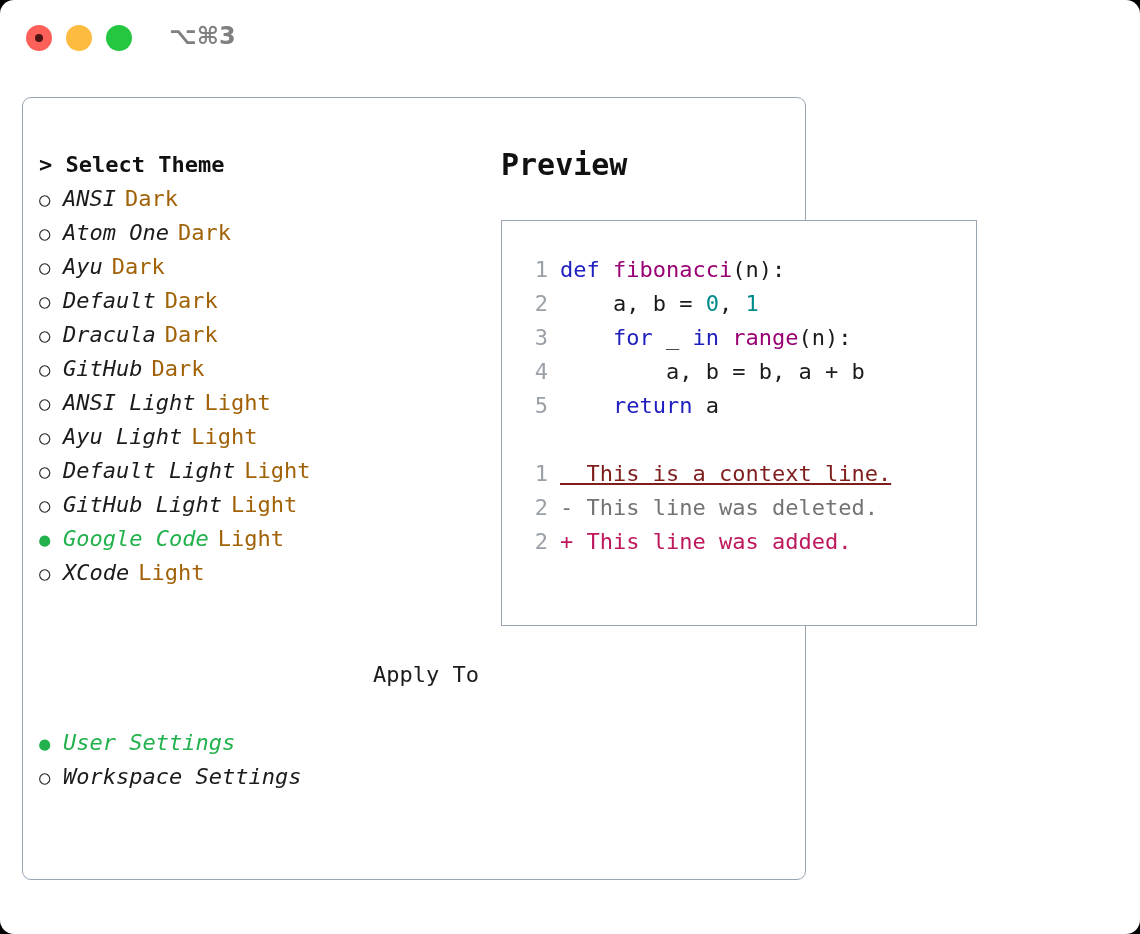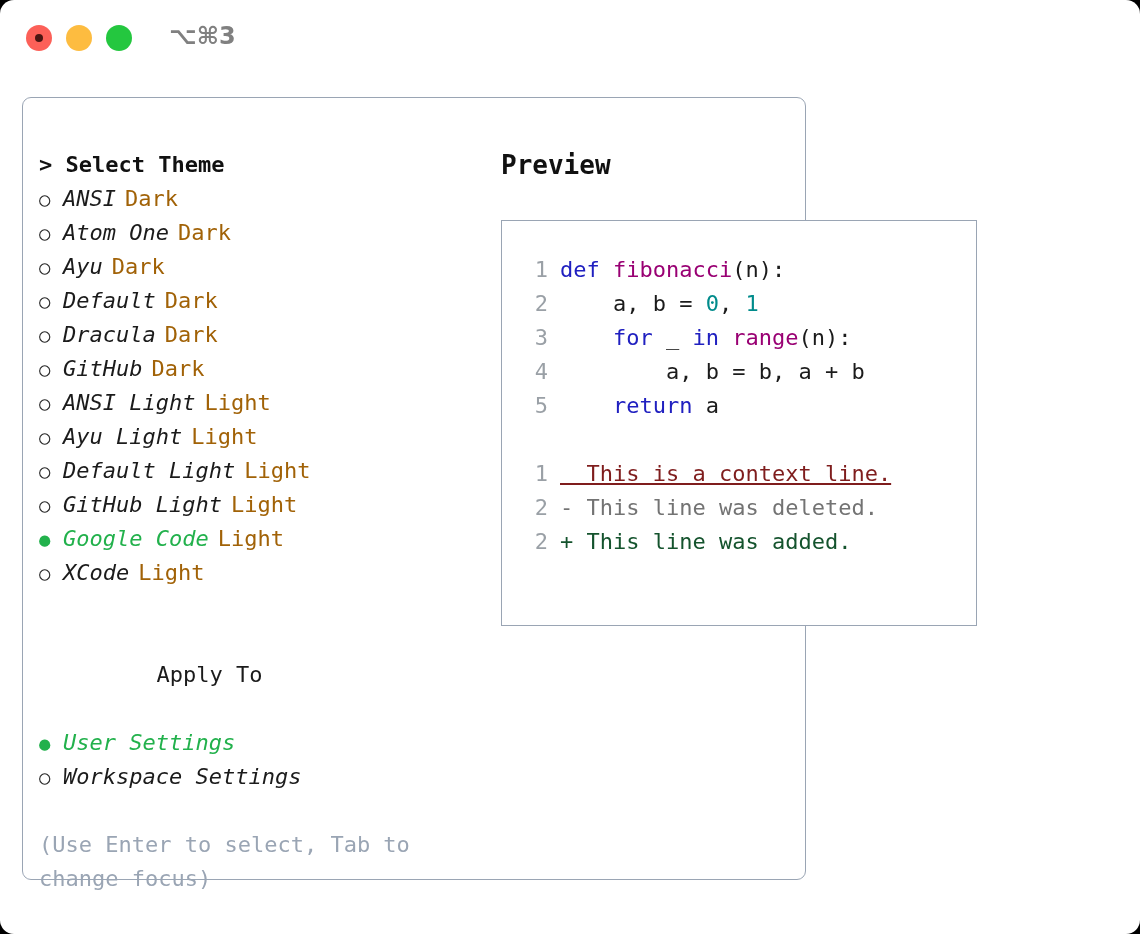--- a/index.html
+++ b/index.html
@@ -101,20 +101,21 @@
   .section-head {
     font-size: 22px;
     line-height: 34px;
     color: #111111;
     font-weight: bold;
     white-space: pre;
   }
   .section-head.plain {
     font-weight: normal;
     color: #1b1b1b;
+    text-align: right;
   }
   .opt-row {
     display: flex;
     align-items: baseline;
     font-size: 22px;
     line-height: 34px;
     white-space: pre;
   }
   .marker {
     width: 24px;
@@ -136,21 +137,21 @@
   .hint {
     margin-top: 34px;
     font-size: 22px;
     line-height: 34px;
     color: #9aa5b4;
     width: 410px;
   }
 
   
   .preview-head {
-    font-size: 26px;
+    font-size: 30px;
     line-height: 34px;
     color: #111111;
     font-weight: bold;
     white-space: pre;
   }
   .preview-box {
     margin-top: 38px;
     width: 476px;
     height: 406px;
     border: 1.5px solid #9aa5b4;
@@ -172,21 +173,21 @@
     padding-right: 12px;
   }
   .code-text { white-space: pre; }
   .tok-kw   { color: #2020c0; }
   .tok-fn   { color: #990073; }
   .tok-num  { color: #008b8b; }
   .tok-pl   { color: #1b1b1b; }
   .blank-line { height: 34px; }
   .diff-ctx { color: #7f1d1d; text-decoration: underline; }
   .diff-del { color: #737373; }
-  .diff-add { color: #14532d; }
+  .diff-add { color: #be185d; }
 </style>
 </head>
 <body>
 
 <div class="window">
 
   <div class="titlebar">
     <div class="lights">
       <span class="light red"></span>
       <span class="light yellow"></span>
@@ -220,21 +221,20 @@
 
       <div class="section-head plain">
         <span class="marker"> </span><span>Apply To</span>
       </div>
 
       <div id="apply-list">
           <div class="opt-row selected"><span class="marker on">●</span><span class="opt-label">User Settings</span></div>
           <div class="opt-row"><span class="marker">○</span><span class="opt-label">Workspace Settings</span></div>
         </div>
 
-      <div class="hint">(Use Enter to select, Tab to change focus)</div>
     </div>
 
     <div class="col-right">
       <div class="preview-head">Preview</div>
 
       <div class="preview-box">
         <div id="code-block">
             <div class="code-line"><span class="ln">1</span><span class="code-text"><span class="tok-kw">def </span><span class="tok-fn">fibonacci</span><span class="tok-pl">(n):</span></span></div>
             <div class="code-line"><span class="ln">2</span><span class="code-text"><span class="tok-pl">    a, b = </span><span class="tok-num">0</span><span class="tok-pl">, </span><span class="tok-num">1</span></span></div>
             <div class="code-line"><span class="ln">3</span><span class="code-text"><span class="tok-pl">    </span><span class="tok-kw">for</span><span class="tok-pl"> _ </span><span class="tok-kw">in</span><span class="tok-pl"> </span><span class="tok-fn">range</span><span class="tok-pl">(n):</span></span></div>

